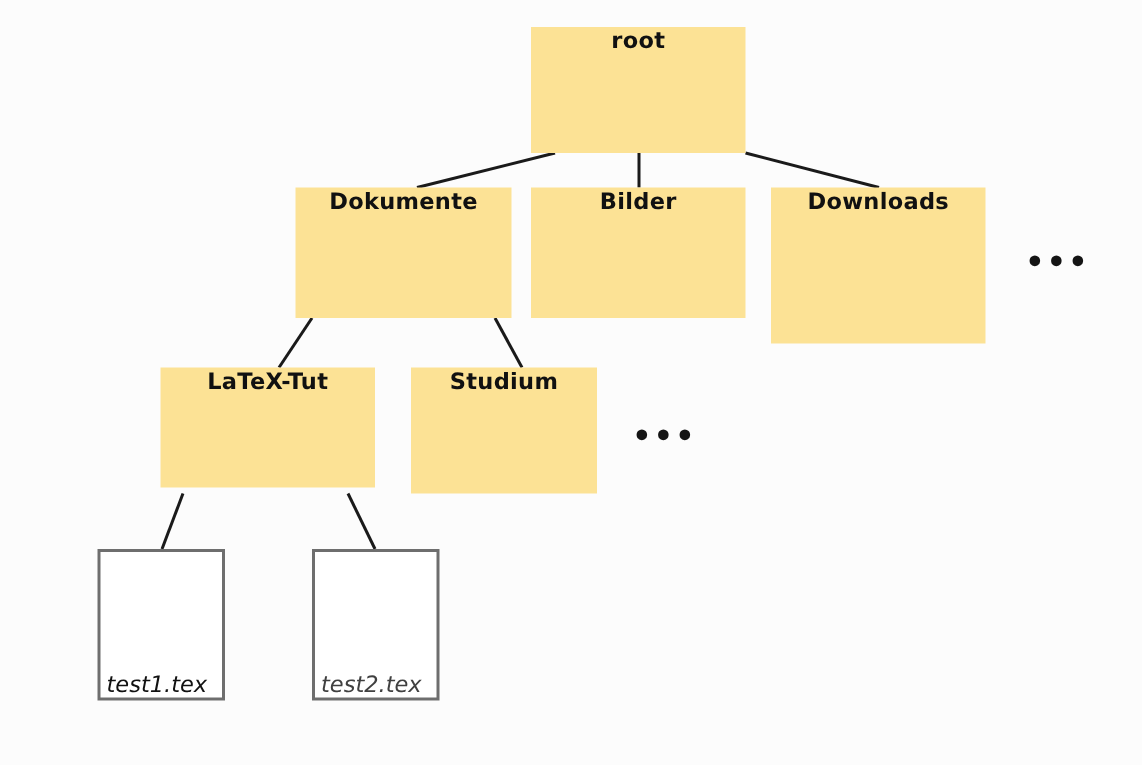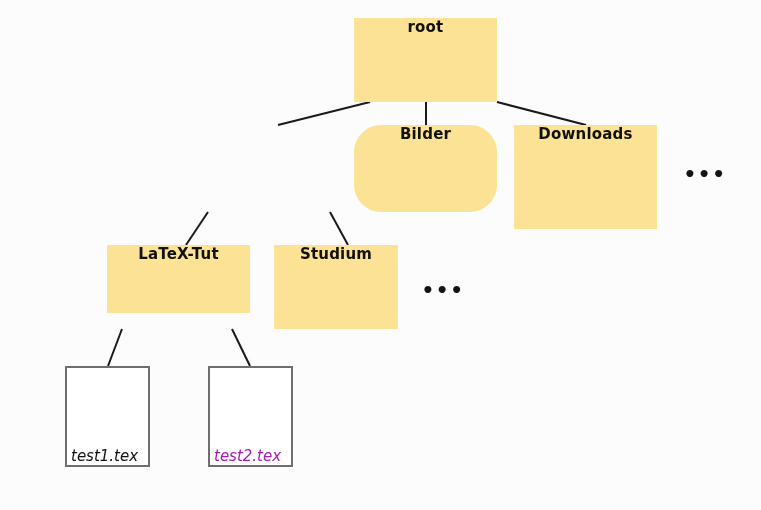--- a/index.html
+++ b/index.html
@@ -81,33 +81,36 @@
       <line x1="426" y1="102" x2="426" y2="125" stroke="#1a1a1a" stroke-width="2"></line>
       <line x1="497" y1="102" x2="586" y2="125" stroke="#1a1a1a" stroke-width="2"></line>
       <line x1="208" y1="212" x2="186" y2="245" stroke="#1a1a1a" stroke-width="2"></line>
       <line x1="330" y1="212" x2="348" y2="245" stroke="#1a1a1a" stroke-width="2"></line>
       <line x1="122" y1="329" x2="108" y2="366" stroke="#1a1a1a" stroke-width="2"></line>
       <line x1="232" y1="329" x2="250" y2="366" stroke="#1a1a1a" stroke-width="2"></line>
     </svg>
 <div class="node folder" style="left: 354px; top: 18px; width: 143px; height: 84px; background: rgb(252, 226, 149);">
       <span class="node-label" style="color: rgb(17, 17, 17);">root</span>
     </div>
-    <div class="node folder" style="left: 354px; top: 125px; width: 143px; height: 87px; background: rgb(252, 226, 149); border-radius: 27px;">
+    <div class="node folder" style="left: 197px; top: 125px; width: 144px; height: 87px; background: rgb(252, 226, 149);">
+      <span class="node-label" style="color: rgb(17, 17, 17);">Dokumente</span>
+    </div>
+    <div class="node folder" style="left: 354px; top: 125px; width: 143px; height: 87px; background: rgb(252, 226, 149);">
       <span class="node-label" style="color: rgb(17, 17, 17);">Bilder</span>
     </div>
     <div class="node folder" style="left: 514px; top: 125px; width: 143px; height: 104px; background: rgb(252, 226, 149);">
       <span class="node-label" style="color: rgb(17, 17, 17);">Downloads</span>
     </div>
-    <div class="node folder" style="left: 107px; top: 245px; width: 143px; height: 68px; background: rgb(252, 226, 149);">
+    <div class="node folder" style="left: 107px; top: 245px; width: 143px; height: 80px; background: rgb(252, 226, 149);">
       <span class="node-label" style="color: rgb(17, 17, 17);">LaTeX-Tut</span>
     </div>
     <div class="node folder" style="left: 274px; top: 245px; width: 124px; height: 84px; background: rgb(252, 226, 149);">
       <span class="node-label" style="color: rgb(17, 17, 17);">Studium</span>
     </div>
     <div class="node file" style="left: 65px; top: 366px; width: 85px; height: 101px; background: rgb(255, 255, 255); border-color: rgb(110, 110, 110);">
       <span class="node-label" style="color: rgb(17, 17, 17);">test1.tex</span>
     </div>
     <div class="node file" style="left: 208px; top: 366px; width: 85px; height: 101px; background: rgb(255, 255, 255); border-color: rgb(110, 110, 110);">
-      <span class="node-label" style="color: #a21caf;">test2.tex</span>
+      <span class="node-label" style="color: #404040;">test2.tex</span>
     </div>
     <div class="ellipsis" style="left: 705px; top: 174px;">•••</div>
     <div class="ellipsis" style="left: 443px; top: 290px;">•••</div>
   </div>
 
 </body></html>

